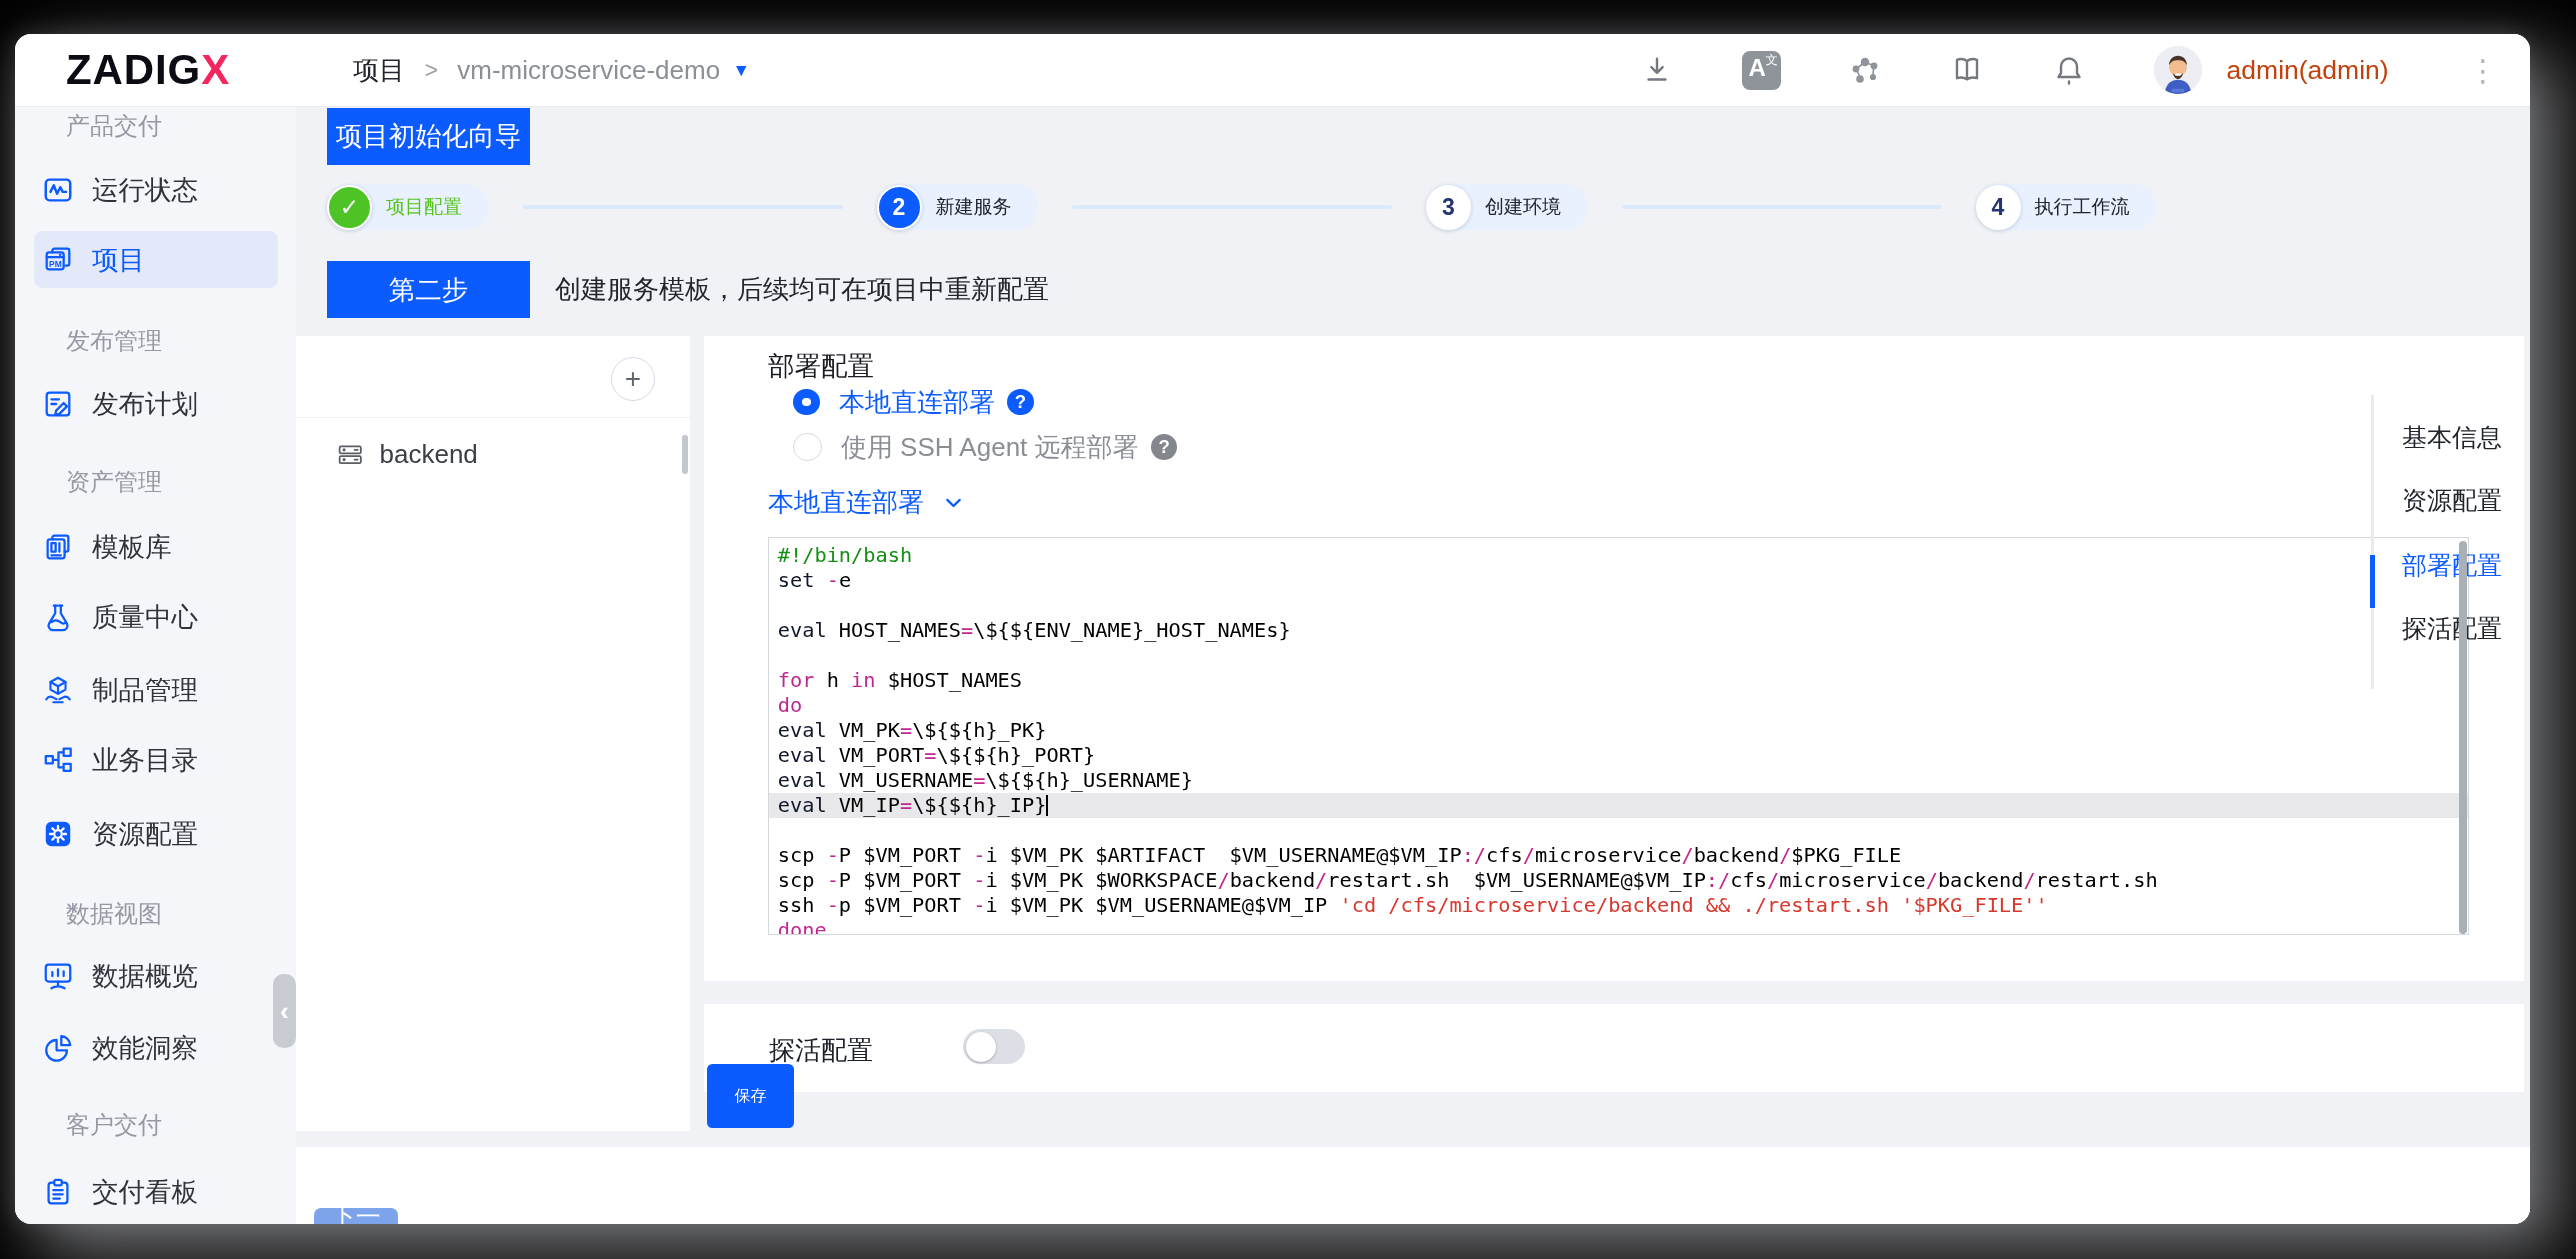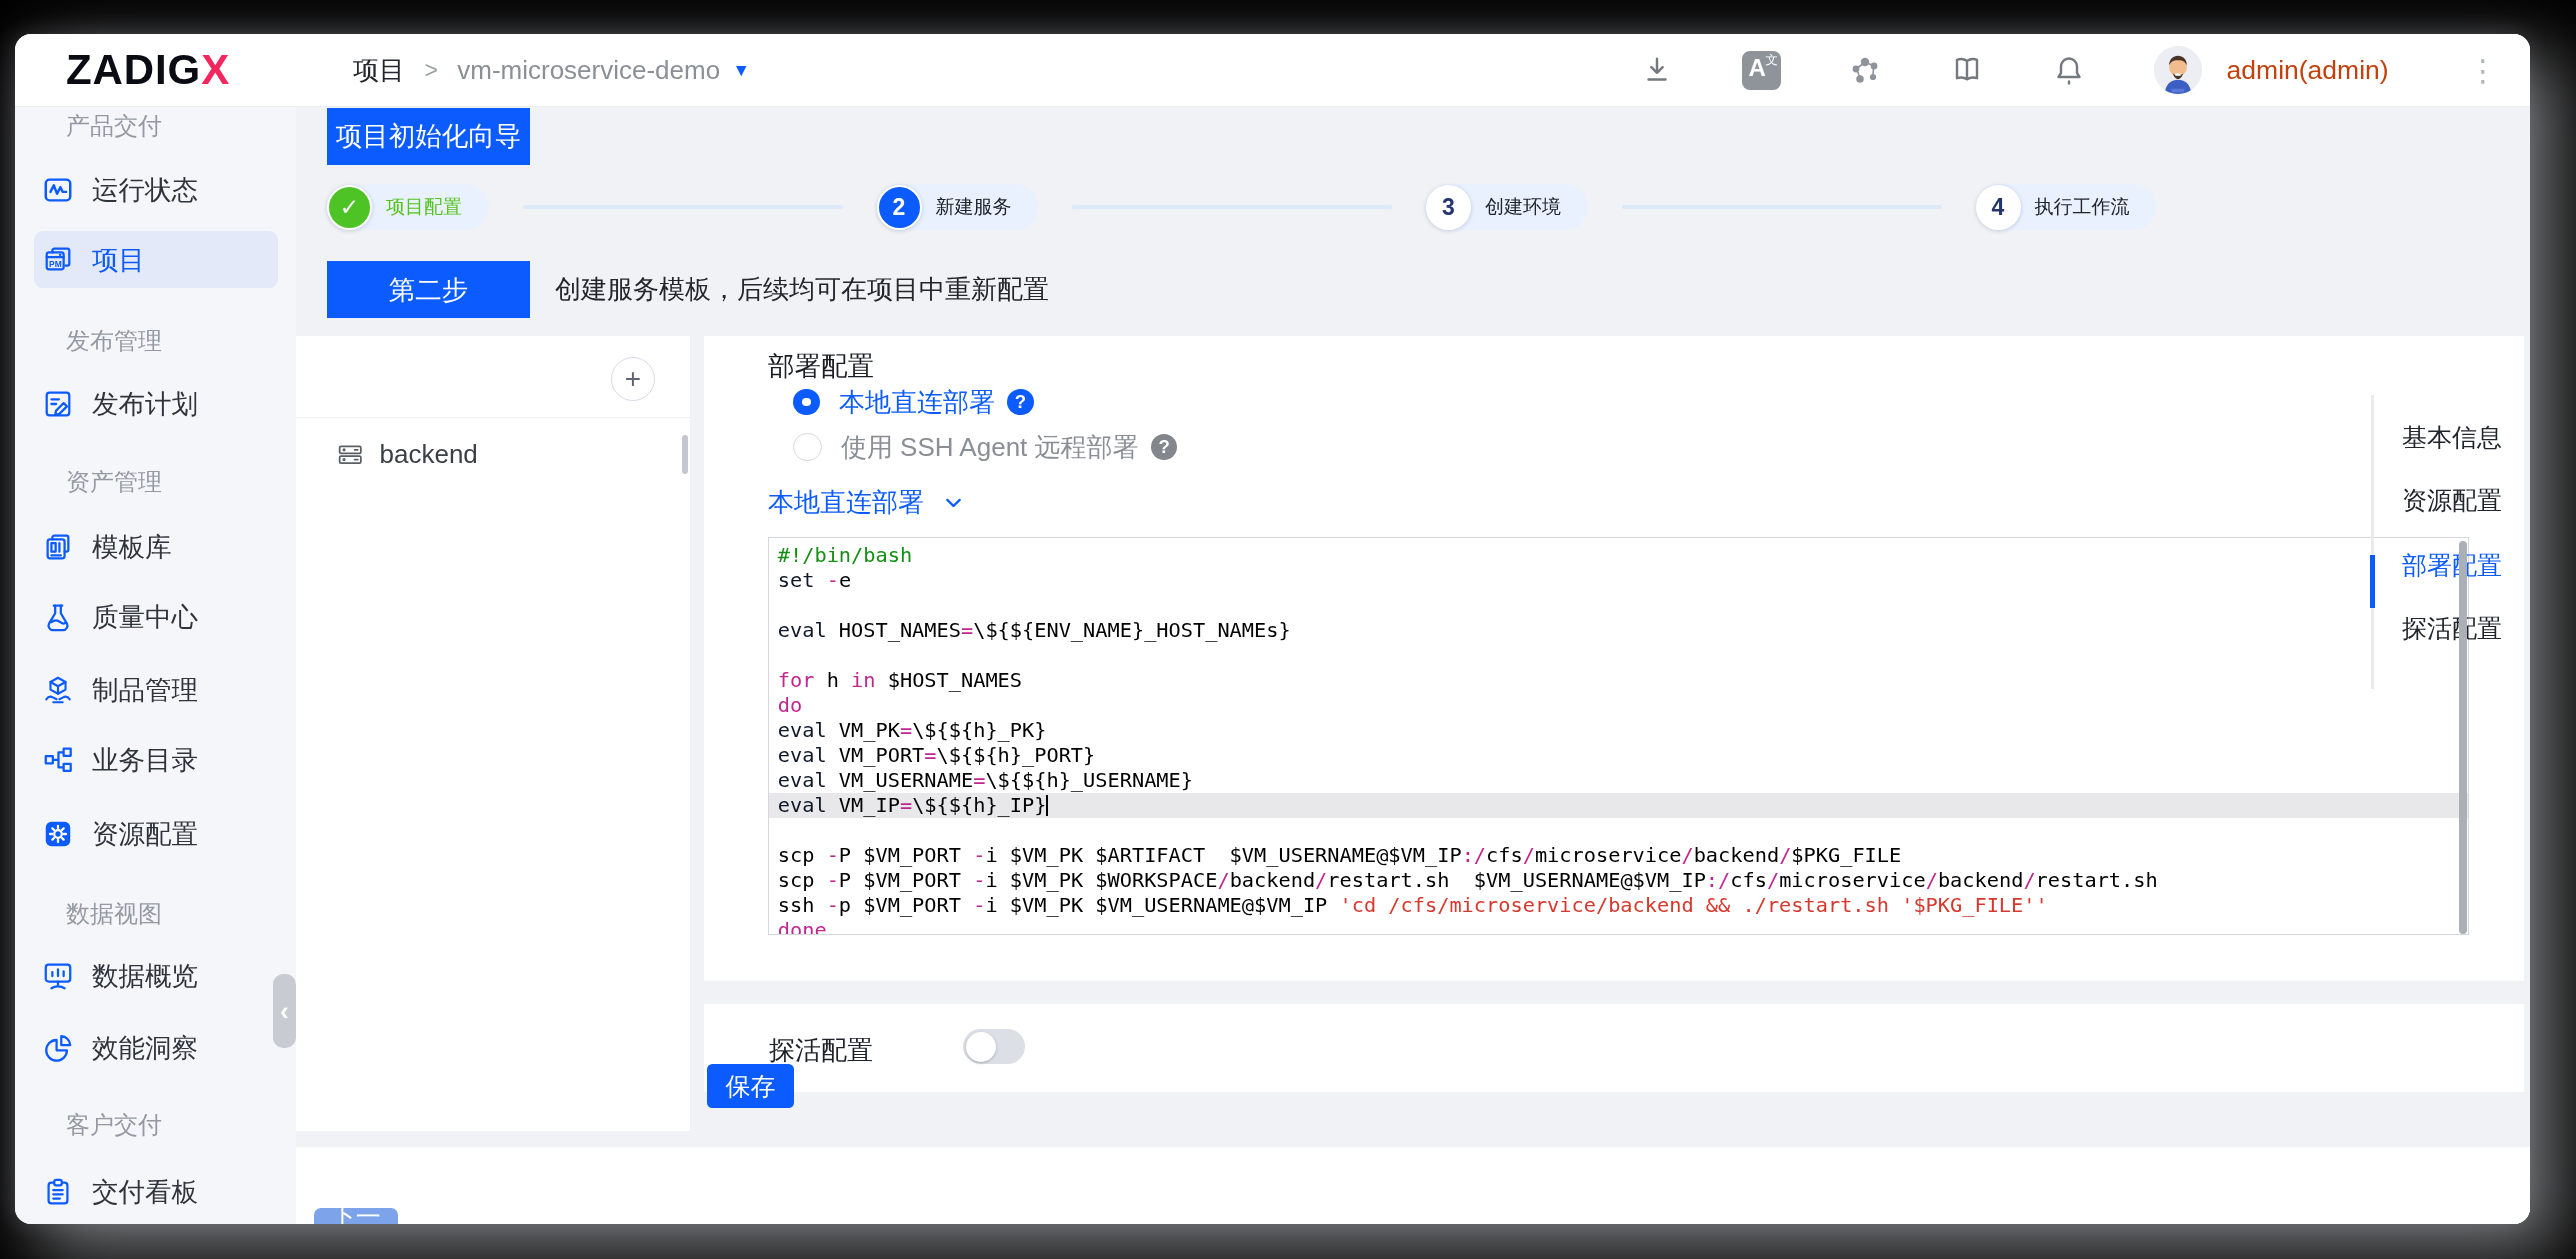--- a/index.html
+++ b/index.html
@@ -96,21 +96,21 @@
   #anchorTrack{position:absolute;left:0;top:0;width:2.7px;height:294px;background:#E8EAEE;}
   #anchorActiveBar{position:absolute;left:-0.9px;top:160px;width:4.4px;height:53px;background:#0B5BFF;}
   .anchor{position:absolute;left:31px;font-size:25px;color:#20242B;font-weight:500;white-space:nowrap;}
   .anchor.active{color:#0B5BFF;}
   
   #card2{left:408px;top:898px;width:1820px;height:88px;background:#fff;}
   #probeLabel{left:65px;top:29px;font-size:26px;color:#1D2129;}
   #toggle{left:259px;top:25px;width:62px;height:35px;border-radius:17.7px;background:#DCDFE6;}
   #toggle .knob{position:absolute;left:2.7px;top:2.7px;width:30px;height:30px;border-radius:50%;background:#fff;
     box-shadow:0 0.9px 2.7px rgba(0,0,0,.25);}
-  #saveBtn{left:411px;top:958px;width:87px;height:44px;border-radius:5.3px;font-size:25px;}
+  #saveBtn{left:411px;top:958px;width:87px;height:64px;border-radius:5.3px;font-size:16px;}
   
   #bottomBar{left:0;top:1041px;right:0;height:77px;background:#fff;}
   #nextBtn{position:absolute;left:17.7px;top:21px;width:84px;height:49px;background:#7DA4EA;border-radius:7px;
     color:#fff;font-size:25px;display:flex;align-items:center;justify-content:center;border:none;margin-top:40px;}
   svg{display:block;}
 </style>
 </head>
 <body>
 
 <div id="window">

